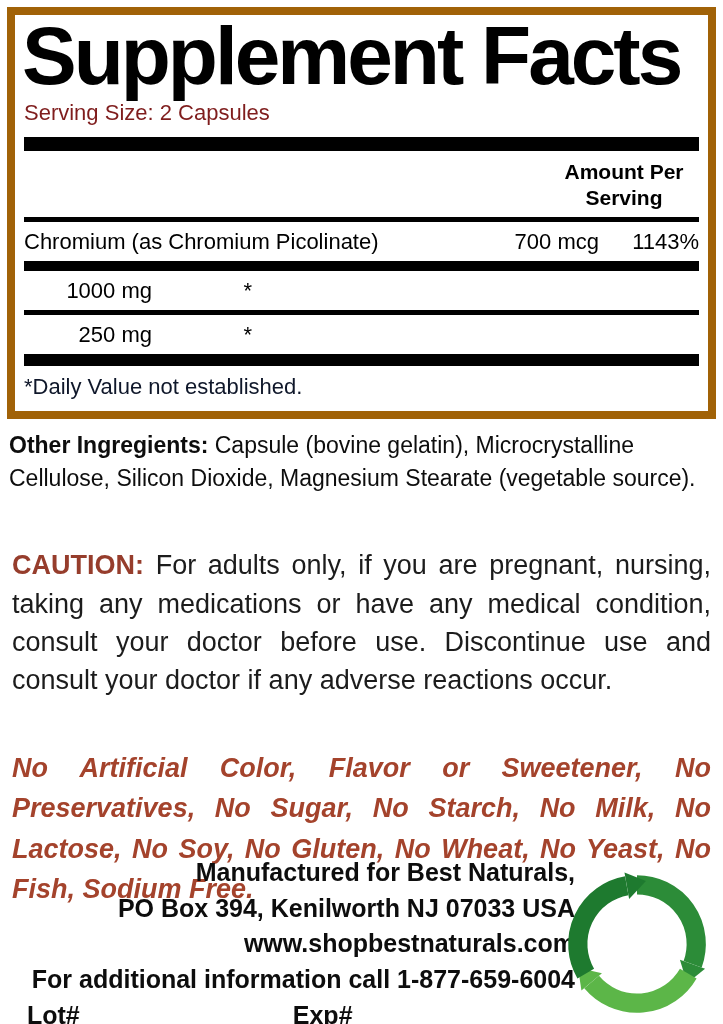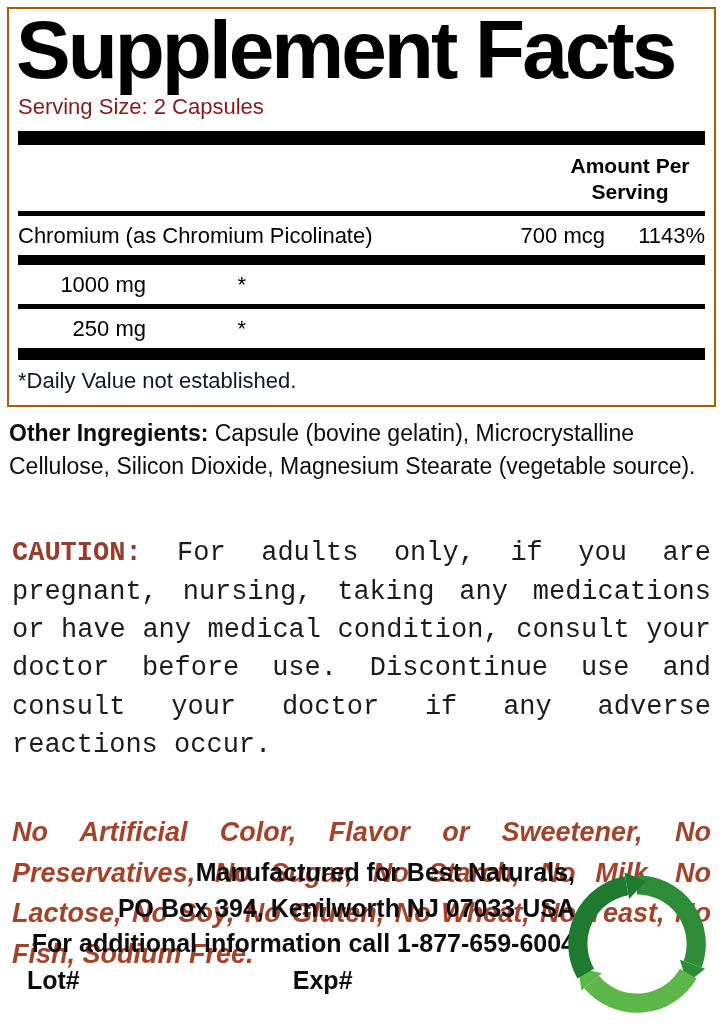--- a/index.html
+++ b/index.html
@@ -9,21 +9,21 @@
     height: 1024px;
     font-family: "Liberation Sans", sans-serif;
     color: #111;
     overflow: hidden;
     position: relative;
   }
 
   
   .sf-panel {
     margin: 7px 7px 0 7px;
-    border: 2px solid #a16207;
+    border: 8px solid #a16207;
     padding: 4px 9px 2px 9px;
     background: #fff;
   }
   .sf-title {
     font-weight: bold;
     font-size: 82px;
     letter-spacing: -3px;
     line-height: 1.0;
     white-space: nowrap;
     color: #000;
@@ -83,21 +83,20 @@
   }
   .other-ing .lbl { font-weight: bold; }
 
   
   .caution {
     margin: 52px 12px 0 12px;
     font-size: 27px;
     line-height: 1.42;
     text-align: justify;
     color: #1c1c1c;
-    font-family: Liberation Mono, monospace;
   }
   .caution .lbl {
     font-weight: bold;
     color: #963d2c;
   }
 
   
   .claims {
     margin: 48px 12px 0 12px;
     font-size: 27px;
@@ -188,20 +187,21 @@
 
 <p class="other-ing"><span class="lbl">Other Ingregients:</span><span> Capsule (bovine gelatin), Microcrystalline Cellulose, Silicon Dioxide, Magnesium Stearate (vegetable source).</span></p>
 
 <p class="caution"><span class="lbl">CAUTION:</span><span> For adults only, if you are pregnant, nursing, taking any medications or have any medical condition, consult your doctor before use. Discontinue use and consult your doctor if any adverse reactions occur.</span></p>
 
 <p class="claims">No Artificial Color, Flavor or Sweetener, No Preservatives, No Sugar, No Starch, No Milk, No Lactose, No Soy, No Gluten, No Wheat, No Yeast, No Fish, Sodium Free.</p>
 
 <div class="footer">
   <div class="footer-text">Manufactured for Best Naturals,</div>
   <div class="footer-text">PO Box 394, Kenilworth NJ 07033 USA</div>
+  <div class="footer-text">www.shopbestnaturals.com</div>
   <div class="footer-text footer-line4">For additional information call 1-877-659-6004</div>
   <div class="lotexp">
     <span class="lot">Lot#</span>
     <span class="exp">Exp#</span>
   </div>
 
   <svg class="recycle" viewBox="0 0 100 100" xmlns="http://www.w3.org/2000/svg">
     <g fill="none">
       <g>
         <path d="M50 10 A40 40 0 0 1 87.6 63.7" stroke="#2c8c38" stroke-width="13"></path>

